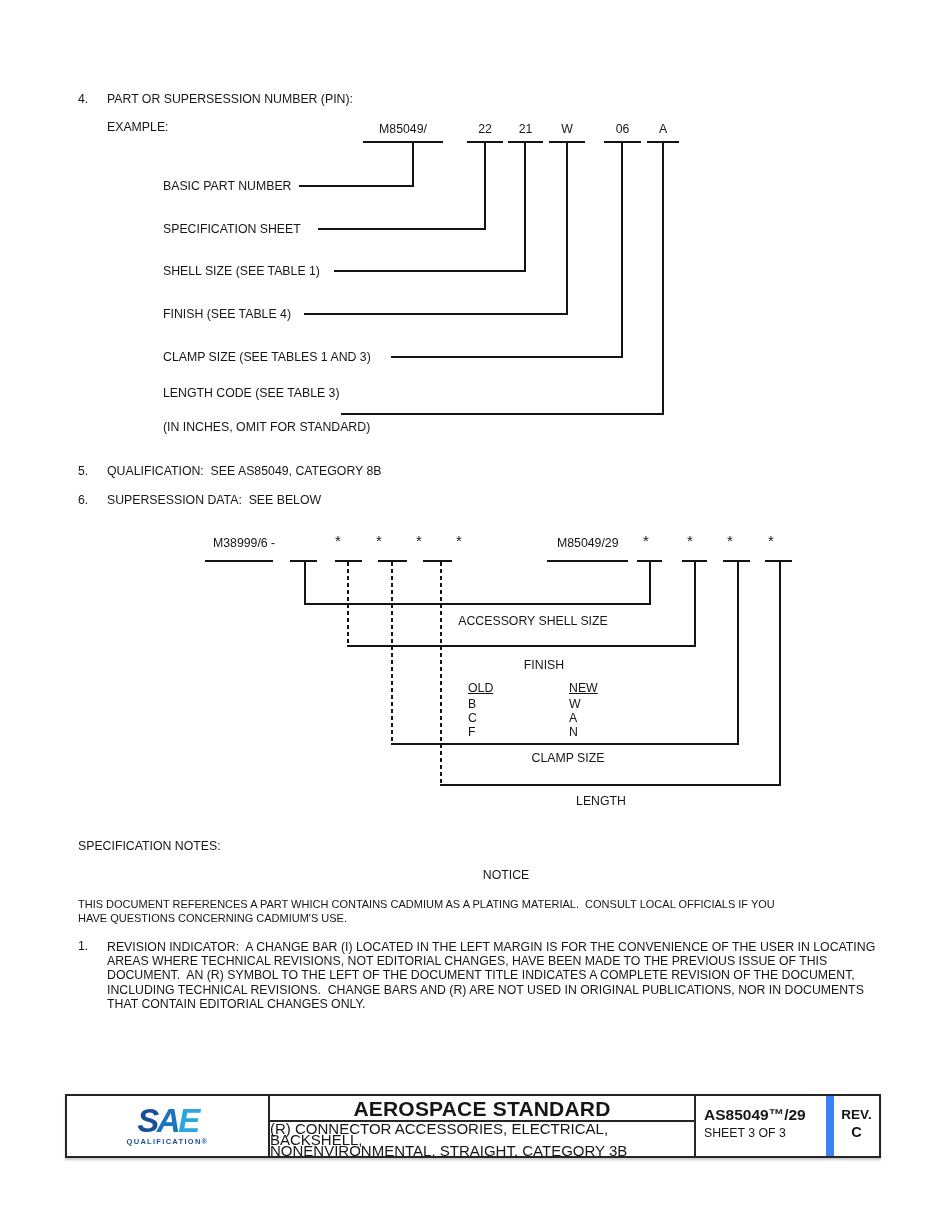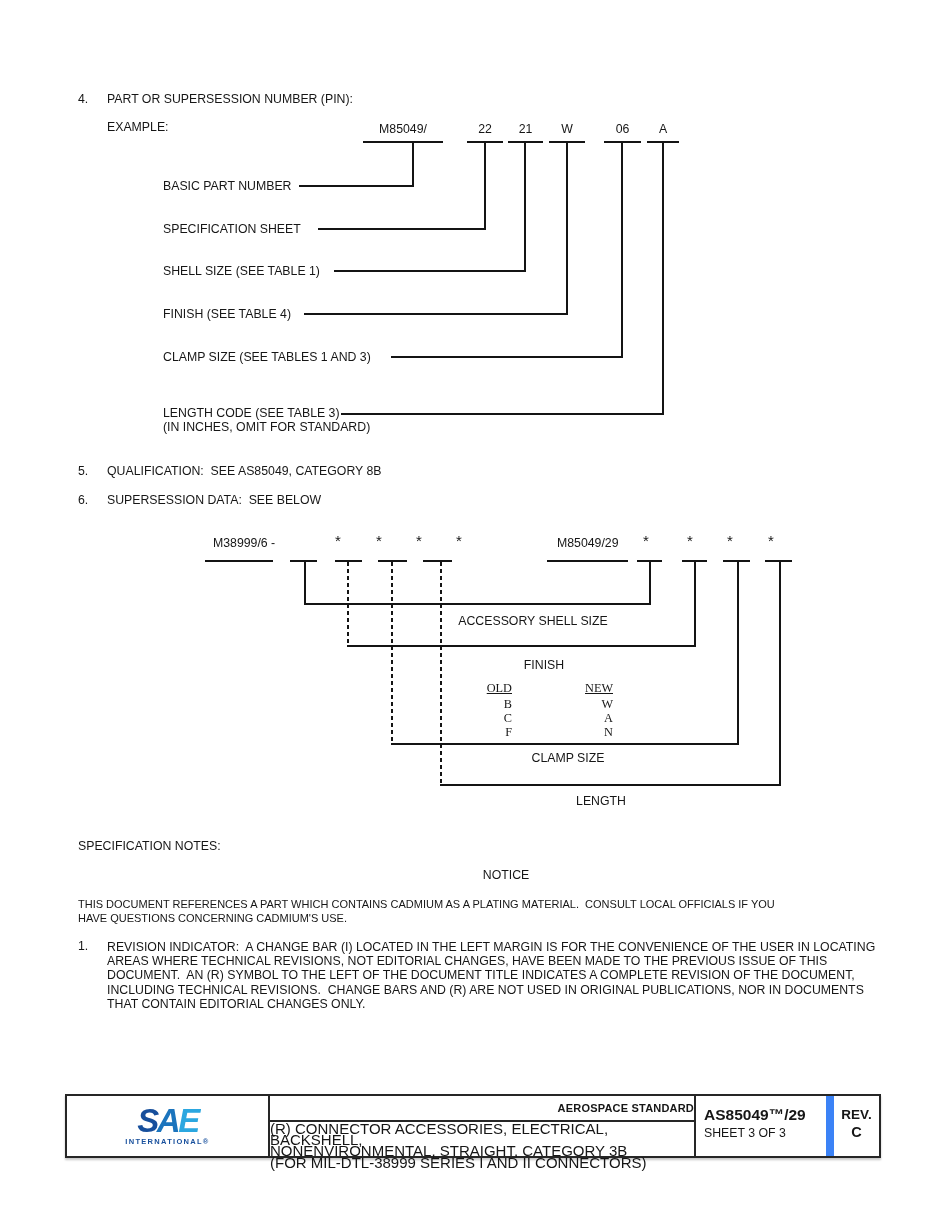--- a/index.html
+++ b/index.html
@@ -19,33 +19,33 @@
   .sec-num{font-size:12.3px;}
   
   .pin-seg{top:119px;height:22px;line-height:20px;border-bottom:2px solid #141414;
     text-align:center;font-size:12.3px;position:absolute;}
   #ps0{left:363px;width:80px;} #ps1{left:467px;width:36px;} #ps2{left:508px;width:35px;}
   #ps3{left:549px;width:36px;} #ps4{left:604px;width:37px;text-align:center;} #ps5{left:647px;width:32px;}
   .callout{left:163px;font-size:12.3px;position:absolute;white-space:nowrap;}
   
   .slot{position:absolute;height:2px;background:#141414;}
   .ast{position:absolute;width:14px;text-align:center;font-size:15px;line-height:14px;}
-  .ftcell{position:absolute;width:44px;text-align:right;font-size:12.3px;font-family:Liberation Serif, serif;}
+  .ftcell{position:absolute;width:44px;text-align:left;font-size:12.3px;}
   .ftu{text-decoration:underline;}
   
   #footer-box{left:65px;top:1094px;width:812px;height:60px;border:2px solid #262626;
     display:flex;box-shadow:0 2px 2px rgba(0,0,0,.22);}
   #f-col1{flex:0 0 201px;display:flex;flex-direction:column;align-items:center;justify-content:center;}
   #f-col2{flex:0 0 424px;border-left:2px solid #262626;border-right:2px solid #262626;}
   #f-col3{flex:0 0 138px;border-right:8px solid #3b82f6;padding:10px 0 8px 8px;box-sizing:border-box;}
   #f-col4{flex:1 1 auto;text-align:center;}
   #sae-word{font-size:33px;font-weight:800;font-style:italic;letter-spacing:-2.5px;line-height:30px;}
   #sae-word .l1{color:var(--logo-dark,#174f9c);} #sae-word .l2{color:#1b74bd;} #sae-word .l3{color:var(--logo-light,#2ba7e0);}
   #sae-sub{font-size:7.5px;font-weight:700;letter-spacing:1.3px;color:var(--logo-dark,#174f9c);margin-top:1px;}
-  #f-title{height:24px;line-height:25px;text-align:right;font-size:11px;font-weight:700;
+  #f-title{height:24px;line-height:25px;text-align:center;font-size:21px;font-weight:700;
     border-bottom:2px solid #262626;letter-spacing:.2px;}
   #f-sub{padding-top:1px;text-align:left;font-size:15px;line-height:11.2px;font-weight:400;}
   #f-doc{font-size:15.5px;font-weight:700;white-space:nowrap;}
   #f-sheet{font-size:12.3px;margin-top:2px;white-space:nowrap;}
   #f-rev{font-size:13.5px;font-weight:700;margin-top:11px;}
   #f-revval{font-size:14.5px;font-weight:700;margin-top:2px;}
 </style>
 </head>
 <body>
 
@@ -69,21 +69,21 @@
     <div class="ln-v" style="left:524px;top:141px;height:131px"></div>
     <div class="ln-v" style="left:566px;top:141px;height:174px"></div>
     <div class="ln-v" style="left:621px;top:141px;height:217px"></div>
     <div class="ln-v" style="left:662px;top:141px;height:274px"></div>
 
     <div class="callout" style="top:179px">BASIC PART NUMBER</div>
     <div class="callout" style="top:222px">SPECIFICATION SHEET</div>
     <div class="callout" style="top:264px">SHELL SIZE (SEE TABLE 1)</div>
     <div class="callout" style="top:307px">FINISH (SEE TABLE 4)</div>
     <div class="callout" style="top:350px">CLAMP SIZE (SEE TABLES 1 AND 3)</div>
-    <div class="callout" style="top:406px">LENGTH CODE (SEE TABLE 3)</div>
+    <div class="callout" style="top:386px">LENGTH CODE (SEE TABLE 3)</div>
     <div class="callout" style="top:420px">(IN INCHES, OMIT FOR STANDARD)</div>
 
     <div class="ln-h" style="top:185px;left:299px;width:115px"></div>
     <div class="ln-h" style="top:228px;left:318px;width:168px"></div>
     <div class="ln-h" style="top:270px;left:334px;width:192px"></div>
     <div class="ln-h" style="top:313px;left:304px;width:264px"></div>
     <div class="ln-h" style="top:356px;left:391px;width:232px"></div>
     <div class="ln-h" style="top:413px;left:341px;width:323px"></div>
   </div>
 
@@ -155,28 +155,27 @@
   <div class="abs txt" style="left:78px;top:940px">1.</div>
   <div class="abs pre" style="left:107px;top:940px;width:800px;font-size:12.3px;line-height:14.2px">REVISION INDICATOR:  A CHANGE BAR (I) LOCATED IN THE LEFT MARGIN IS FOR THE CONVENIENCE OF THE USER IN LOCATING
 AREAS WHERE TECHNICAL REVISIONS, NOT EDITORIAL CHANGES, HAVE BEEN MADE TO THE PREVIOUS ISSUE OF THIS
 DOCUMENT.  AN (R) SYMBOL TO THE LEFT OF THE DOCUMENT TITLE INDICATES A COMPLETE REVISION OF THE DOCUMENT,
 INCLUDING TECHNICAL REVISIONS.  CHANGE BARS AND (R) ARE NOT USED IN ORIGINAL PUBLICATIONS, NOR IN DOCUMENTS
 THAT CONTAIN EDITORIAL CHANGES ONLY.</div>
 
   <div id="footer-box" class="abs">
     <div id="f-col1">
       <div id="sae-word"><span class="l1">S</span><span class="l2">A</span><span class="l3">E</span></div>
-      <div id="sae-sub">INTERNATIONAL®</div>
+      <div id="sae-sub">QUALIFICATION®</div>
     </div>
     <div id="f-col2">
       <div id="f-title">AEROSPACE STANDARD</div>
       <div id="f-sub">
         <div>(R) CONNECTOR ACCESSORIES, ELECTRICAL, BACKSHELL,</div>
         <div>NONENVIRONMENTAL, STRAIGHT, CATEGORY 3B</div>
-        <div>(FOR MIL-DTL-38999 SERIES I AND II CONNECTORS)</div>
       </div>
     </div>
     <div id="f-col3">
       <div id="f-doc">AS85049™/29</div>
       <div id="f-sheet">SHEET 3 OF 3</div>
     </div>
     <div id="f-col4">
       <div id="f-rev">REV.</div>
       <div id="f-revval">C</div>
     </div>

